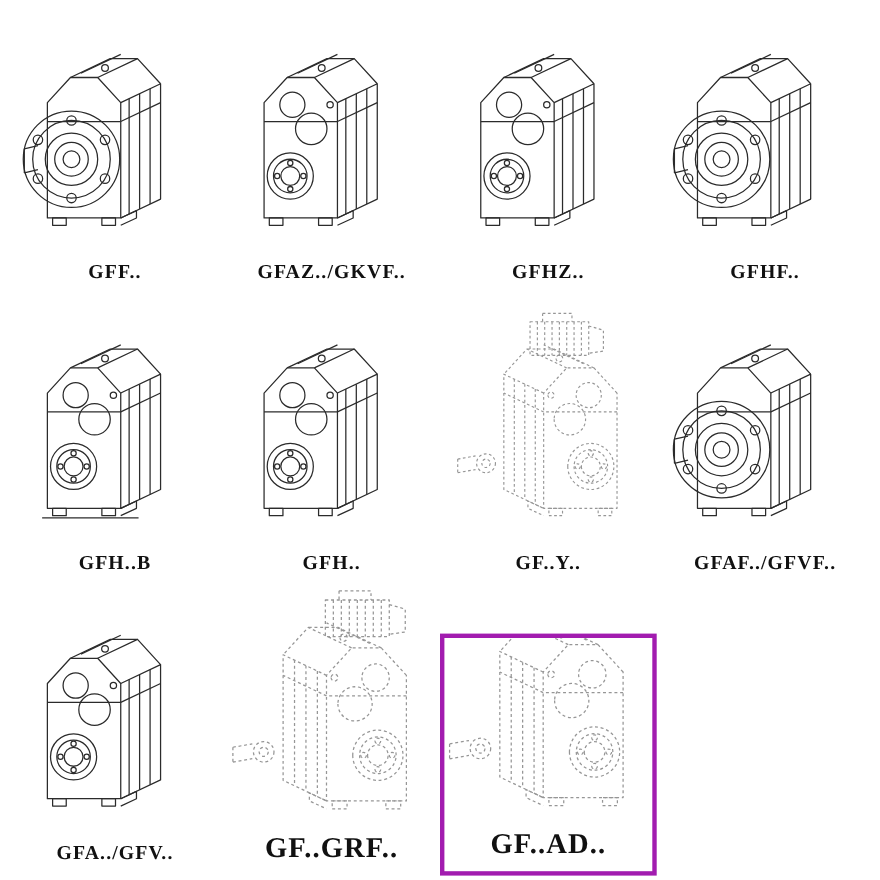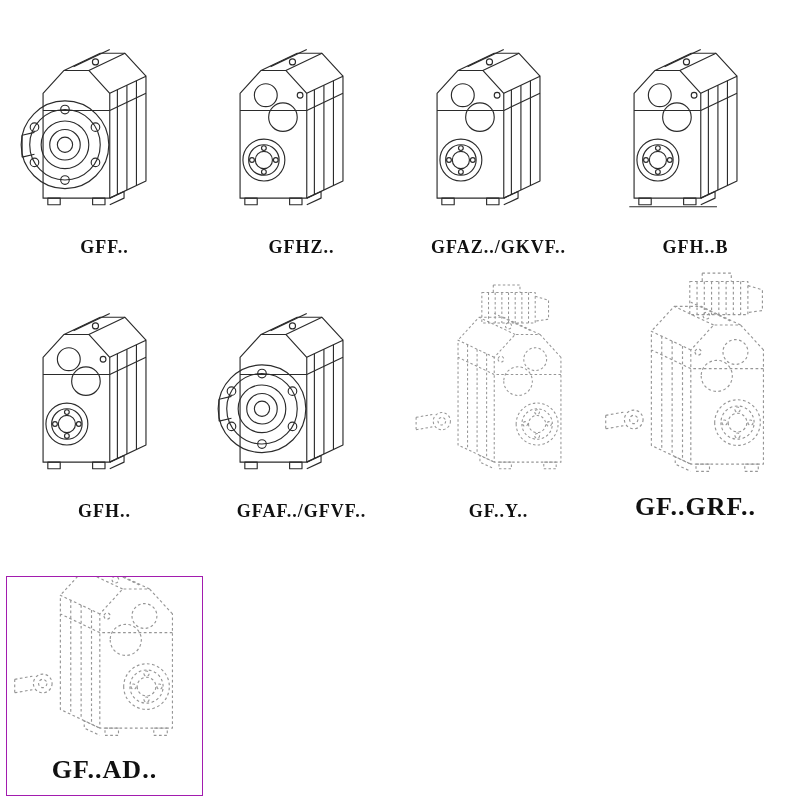--- a/index.html
+++ b/index.html
@@ -27,21 +27,21 @@
   svg.draw.big{width:188px;height:220px;}
   .lbl{
     font-weight:bold;
     font-size:18px;
     letter-spacing:1px;
     padding:2px 0 10px 0;
     text-align:center;
     white-space:nowrap;
   }
   .lbl-big{font-size:26px;}
-  .boxed{border:1px solid #a21caf;margin-top:44px;}
+  .boxed{border:4px solid #a21caf;margin-top:44px;}
 </style>
 </head>
 <body>
 
 <svg width="0" height="0" style="position:absolute" aria-hidden="true">
   <defs>
     <g id="g-housing">
       <path d="M25,78 L47,54 L73,54 L95,78 L95,188 L25,188 Z"></path>
       <path d="M95,78 L133,60 L133,170 L95,188"></path>
       <path d="M73,54 L111,36 L133,60"></path>
@@ -127,33 +127,42 @@
     <figcaption class="lbl">GFF..</figcaption>
   </figure>
 
   <figure class="cell">
     <div class="art">
       <svg class="draw" viewBox="0 0 180 212" stroke="#2b2b2b" fill="none" stroke-width="1.2" stroke-linejoin="round">
         <use href="#g-housing"></use>
           <use href="#g-bores"></use>
       </svg>
     </div>
+    <figcaption class="lbl">GFAZ../GKVF..</figcaption>
+  </figure>
+
+  <figure class="cell">
+    <div class="art">
+      <svg class="draw" viewBox="0 0 180 212" stroke="#2b2b2b" fill="none" stroke-width="1.2" stroke-linejoin="round">
+        <use href="#g-housing"></use>
+          <use href="#g-bores"></use>
+      </svg>
+    </div>
     <figcaption class="lbl">GFHZ..</figcaption>
   </figure>
 
   <figure class="cell">
     <div class="art">
       <svg class="draw" viewBox="0 0 180 212" stroke="#2b2b2b" fill="none" stroke-width="1.2" stroke-linejoin="round">
         <use href="#g-housing"></use>
-          <use href="#g-bores"></use>
-      </svg>
-    </div>
-    <figcaption class="lbl">GFAZ../GKVF..</figcaption>
-  </figure>
-
+          <use href="#g-flange"></use>
+      </svg>
+    </div>
+    <figcaption class="lbl">GFHF..</figcaption>
+  </figure>
 
   <figure class="cell">
     <div class="art">
       <svg class="draw" viewBox="0 0 180 212" stroke="#2b2b2b" fill="none" stroke-width="1.2" stroke-linejoin="round">
         <use href="#g-housing"></use>
           <use href="#g-bores"></use>
         <line x1="20" y1="197" x2="112" y2="197"></line>
       </svg>
     </div>
     <figcaption class="lbl">GFH..B</figcaption>
@@ -162,45 +171,54 @@
   <figure class="cell">
     <div class="art">
       <svg class="draw" viewBox="0 0 180 212" stroke="#2b2b2b" fill="none" stroke-width="1.2" stroke-linejoin="round">
         <use href="#g-housing"></use>
           <use href="#g-bores"></use>
       </svg>
     </div>
     <figcaption class="lbl">GFH..</figcaption>
   </figure>
 
-
-  <figure class="cell">
-    <div class="art">
-      <svg class="draw" viewBox="0 0 180 212" stroke="#2b2b2b" fill="none" stroke-width="1.2" stroke-linejoin="round">
-        <use href="#g-housing"></use>
-          <use href="#g-flange"></use>
-      </svg>
-    </div>
-    <figcaption class="lbl">GFAF../GFVF..</figcaption>
-  </figure>
 
   <figure class="cell">
     <div class="art">
       <svg class="draw" viewBox="0 0 180 212" stroke="#969696" fill="none" stroke-width="1.1" stroke-linejoin="round" style="stroke-dasharray:2.6 2.4">
         <g transform="translate(180,0) scale(-1,1)">
             <use href="#g-housing"></use>
             <use href="#g-bores"></use>
           </g>
         <use href="#g-motor"></use>
         <use href="#g-shaft"></use>
       </svg>
     </div>
     <figcaption class="lbl">GF..Y..</figcaption>
   </figure>
 
+  <figure class="cell">
+    <div class="art">
+      <svg class="draw" viewBox="0 0 180 212" stroke="#2b2b2b" fill="none" stroke-width="1.2" stroke-linejoin="round">
+        <use href="#g-housing"></use>
+          <use href="#g-flange"></use>
+      </svg>
+    </div>
+    <figcaption class="lbl">GFAF../GFVF..</figcaption>
+  </figure>
+
+  <figure class="cell">
+    <div class="art">
+      <svg class="draw" viewBox="0 0 180 212" stroke="#2b2b2b" fill="none" stroke-width="1.2" stroke-linejoin="round">
+        <use href="#g-housing"></use>
+          <use href="#g-bores"></use>
+      </svg>
+    </div>
+    <figcaption class="lbl">GFA../GFV..</figcaption>
+  </figure>
 
   <figure class="cell">
     <div class="art">
       <svg class="draw big" viewBox="0 0 180 212" stroke="#969696" fill="none" stroke-width="1.1" stroke-linejoin="round" style="stroke-dasharray:2.6 2.4">
         <g transform="translate(180,0) scale(-1,1)">
             <use href="#g-housing"></use>
             <use href="#g-bores"></use>
           </g>
         <use href="#g-motor" transform="translate(12,2)"></use>
         <use href="#g-shaft"></use>

